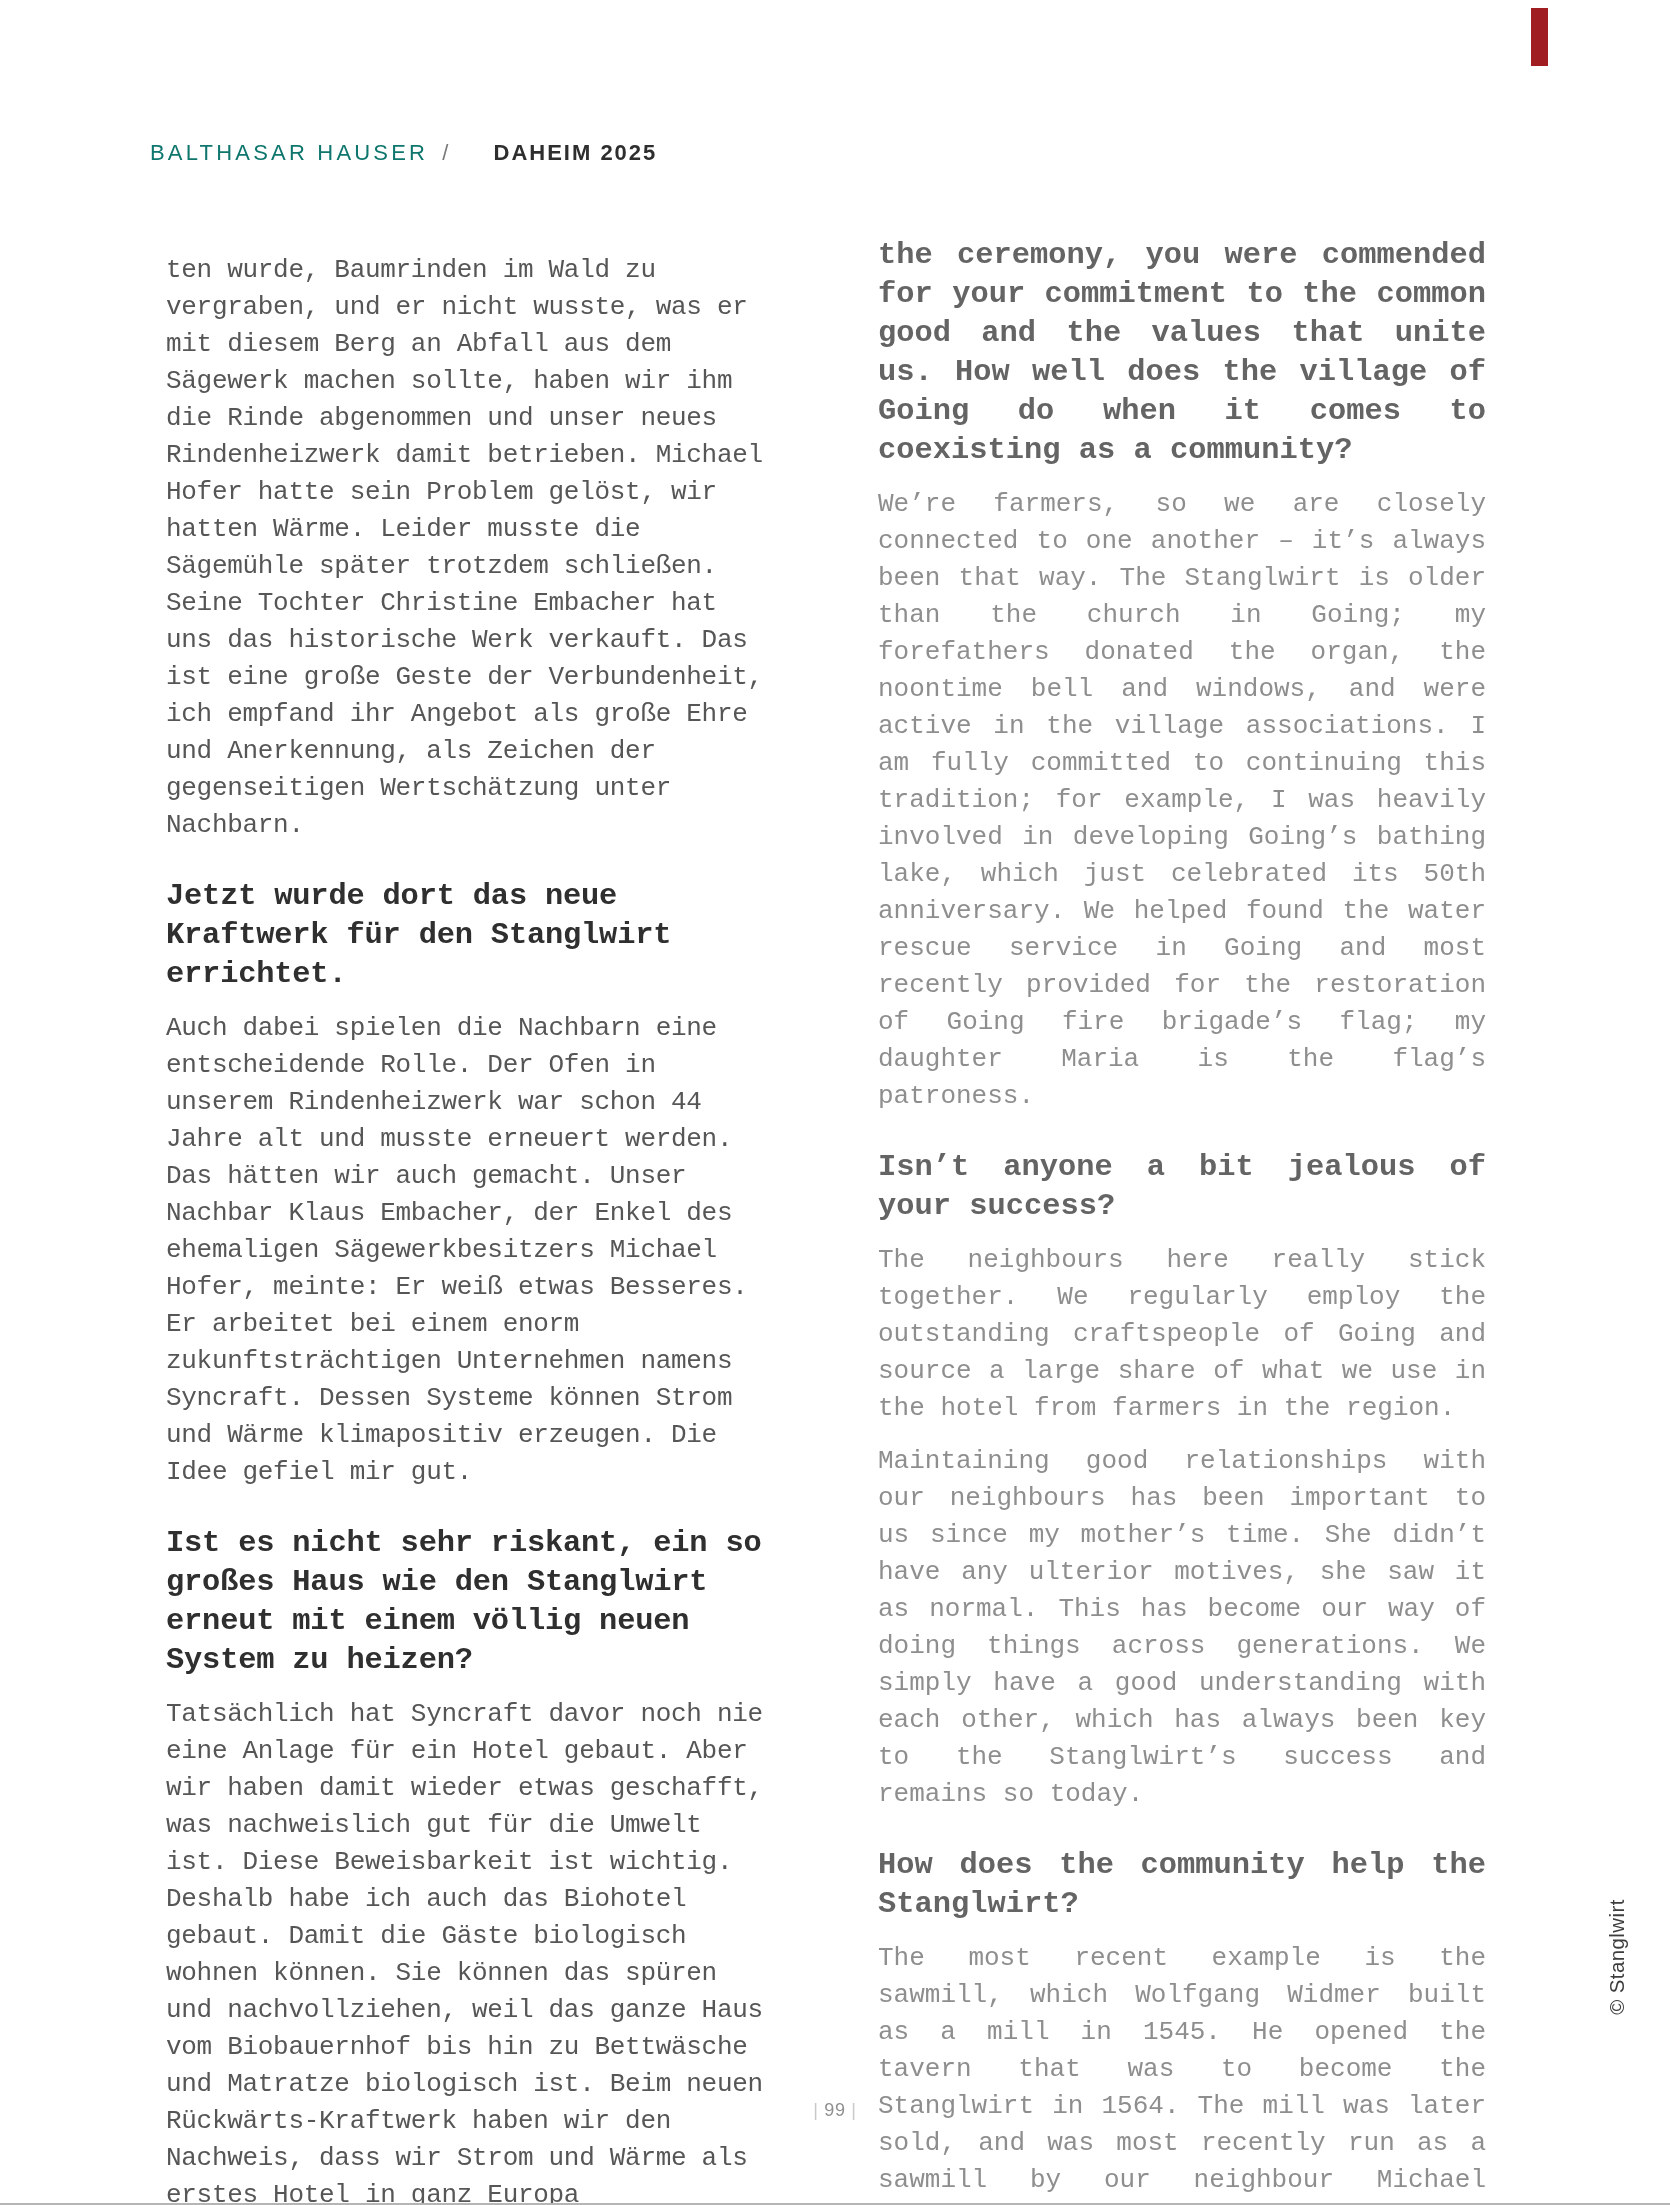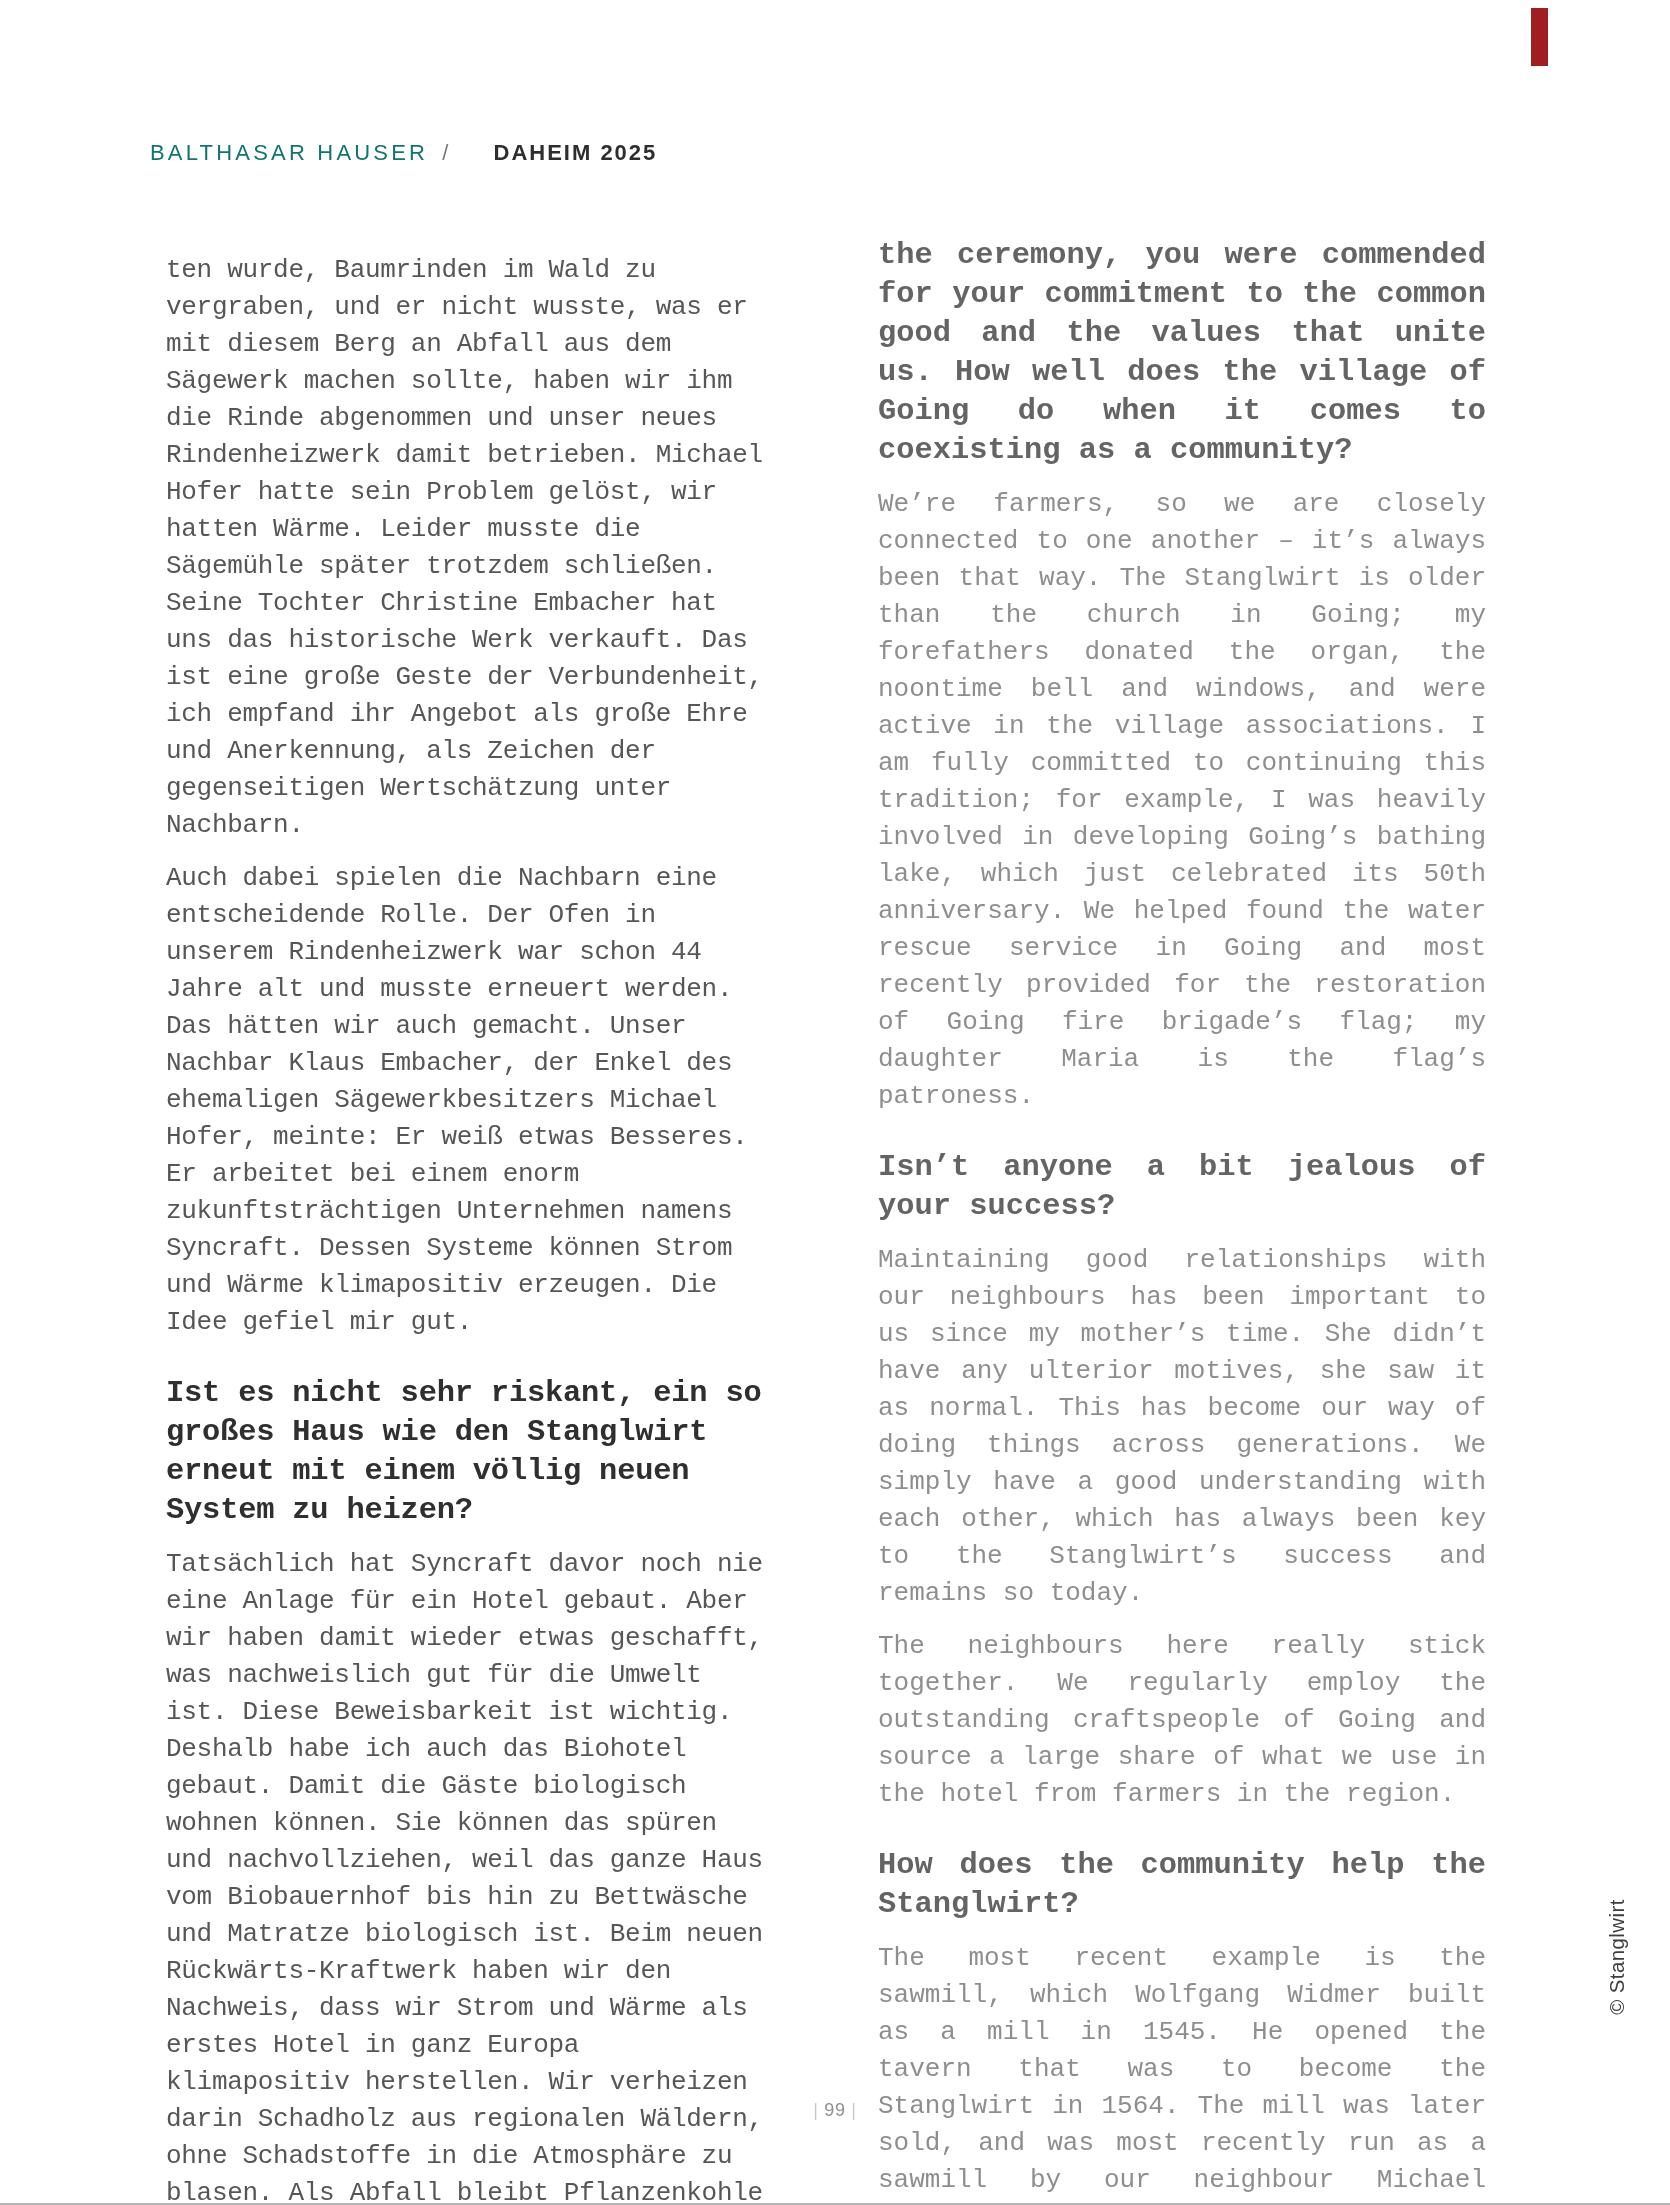--- a/index.html
+++ b/index.html
@@ -64,32 +64,33 @@
   <div class="kicker">
     <span class="author">BALTHASAR HAUSER</span>
     <span class="sep">/</span>
     <span class="magazine">DAHEIM 2025</span>
   </div>
 
   <div class="accent-bar" style="background: rgb(160, 29, 34);"></div>
 
   <div class="col col-left" lang="de" id="col-left">
       <p class="section paragraph">ten wurde, Baumrinden im Wald zu vergraben, und er nicht wusste, was er mit diesem Berg an Abfall aus dem Sägewerk machen sollte, haben wir ihm die Rinde abgenommen und unser neues Rindenheizwerk damit betrieben. Michael Hofer hatte sein Problem gelöst, wir hatten Wärme. Leider musste die Sägemühle später trotzdem schließen. Seine Tochter Christine Embacher hat uns das historische Werk verkauft. Das ist eine große Geste der Verbundenheit, ich empfand ihr Angebot als große Ehre und Anerkennung, als Zeichen der gegenseitigen Wertschätzung unter Nachbarn.</p>
+      <h3 class="section heading">Jetzt wurde dort das neue Kraftwerk für den Stanglwirt errichtet.</h3>
       <p class="section paragraph">Auch dabei spielen die Nachbarn eine entscheidende Rolle. Der Ofen in unserem Rindenheizwerk war schon 44 Jahre alt und musste erneuert werden. Das hätten wir auch gemacht. Unser Nachbar Klaus Embacher, der Enkel des ehemaligen Sägewerkbesitzers Michael Hofer, meinte: Er weiß etwas Besseres. Er arbeitet bei einem enorm zukunftsträchtigen Unternehmen namens Syncraft. Dessen Systeme können Strom und Wärme klimapositiv erzeugen. Die Idee gefiel mir gut.</p>
       <h3 class="section heading">Ist es nicht sehr riskant, ein so großes Haus wie den Stanglwirt erneut mit einem völlig neuen System zu heizen?</h3>
       <p class="section paragraph">Tatsächlich hat Syncraft davor noch nie eine Anlage für ein Hotel gebaut. Aber wir haben damit wieder etwas geschafft, was nachweislich gut für die Umwelt ist. Diese Beweisbarkeit ist wichtig. Deshalb habe ich auch das Biohotel gebaut. Damit die Gäste biologisch wohnen können. Sie können das spüren und nachvollziehen, weil das ganze Haus vom Biobauernhof bis hin zu Bettwäsche und Matratze biologisch ist. Beim neuen Rückwärts-Kraftwerk haben wir den Nachweis, dass wir Strom und Wärme als erstes Hotel in ganz Europa klimapositiv herstellen. Wir verheizen darin Schadholz aus regionalen Wäldern, ohne Schadstoffe in die Atmosphäre zu blasen. Als Abfall bleibt Pflanzenkohle über – ein begehrter Dünger. Wir sind damit nicht nur Klimaschützer, sondern Klimaerhalter!</p>
       <h3 class="section heading">Tyrol awarded you the “Ehrenzeichen” distinction in recognition of your life’s work, one of the highest honours granted by the state. During</h3>
     </div>
 
   <div class="col col-right" lang="en" id="col-right">
       <h3 class="section heading">the ceremony, you were commended for your commitment to the common good and the values that unite us. How well does the village of Going do when it comes to coexisting as a community?</h3>
       <p class="section paragraph">We’re farmers, so we are closely connected to one another – it’s always been that way. The Stanglwirt is older than the church in Going; my forefathers donated the organ, the noontime bell and windows, and were active in the village associations. I am fully committed to continuing this tradition; for example, I was heavily involved in developing Going’s bathing lake, which just celebrated its 50th anniversary. We helped found the water rescue service in Going and most recently provided for the restoration of Going fire brigade’s flag; my daughter Maria is the flag’s patroness.</p>
       <h3 class="section heading">Isn’t anyone a bit jealous of your success?</h3>
+      <p class="section paragraph">The neighbours here really stick together. We regularly employ the outstanding craftspeople of Going and source a large share of what we use in the hotel from farmers in the region.</p>
       <p class="section paragraph">Maintaining good relationships with our neighbours has been important to us since my mother’s time. She didn’t have any ulterior motives, she saw it as normal. This has become our way of doing things across generations. We simply have a good understanding with each other, which has always been key to the Stanglwirt’s success and remains so today.</p>
-      <p class="section paragraph">The neighbours here really stick together. We regularly employ the outstanding craftspeople of Going and source a large share of what we use in the hotel from farmers in the region.</p>
       <h3 class="section heading">How does the community help the Stanglwirt?</h3>
       <p class="section paragraph">The most recent example is the sawmill, which Wolfgang Widmer built as a mill in 1545. He opened the tavern that was to become the Stanglwirt in 1564. The mill was later sold, and was most recently run as a sawmill by our neighbour Michael Hofer. When the practice of burying tree bark in the forest was banned in the mid-1970s and he didn’t know what to do with the mountains of waste left over from the sawmill, we took the bark off his hands and used it to run our new bark heating plant. Michael Hofer’s problem was solved, and we had heat. Unfortunately, the sawmill still had to shut down later on. His daughter, Christine Embacher, sold us the historic mill. This was an important gesture of solidarity; I saw her offer as a great honour and acknowledgement, as a sign of the mutual respect we share as neighbours.</p>
     </div>
 
   <div class="pagenum">
     <span class="bar">|</span><span>99</span><span class="bar">|</span>
   </div>
 
   <div class="credit">© Stanglwirt</div>
 

